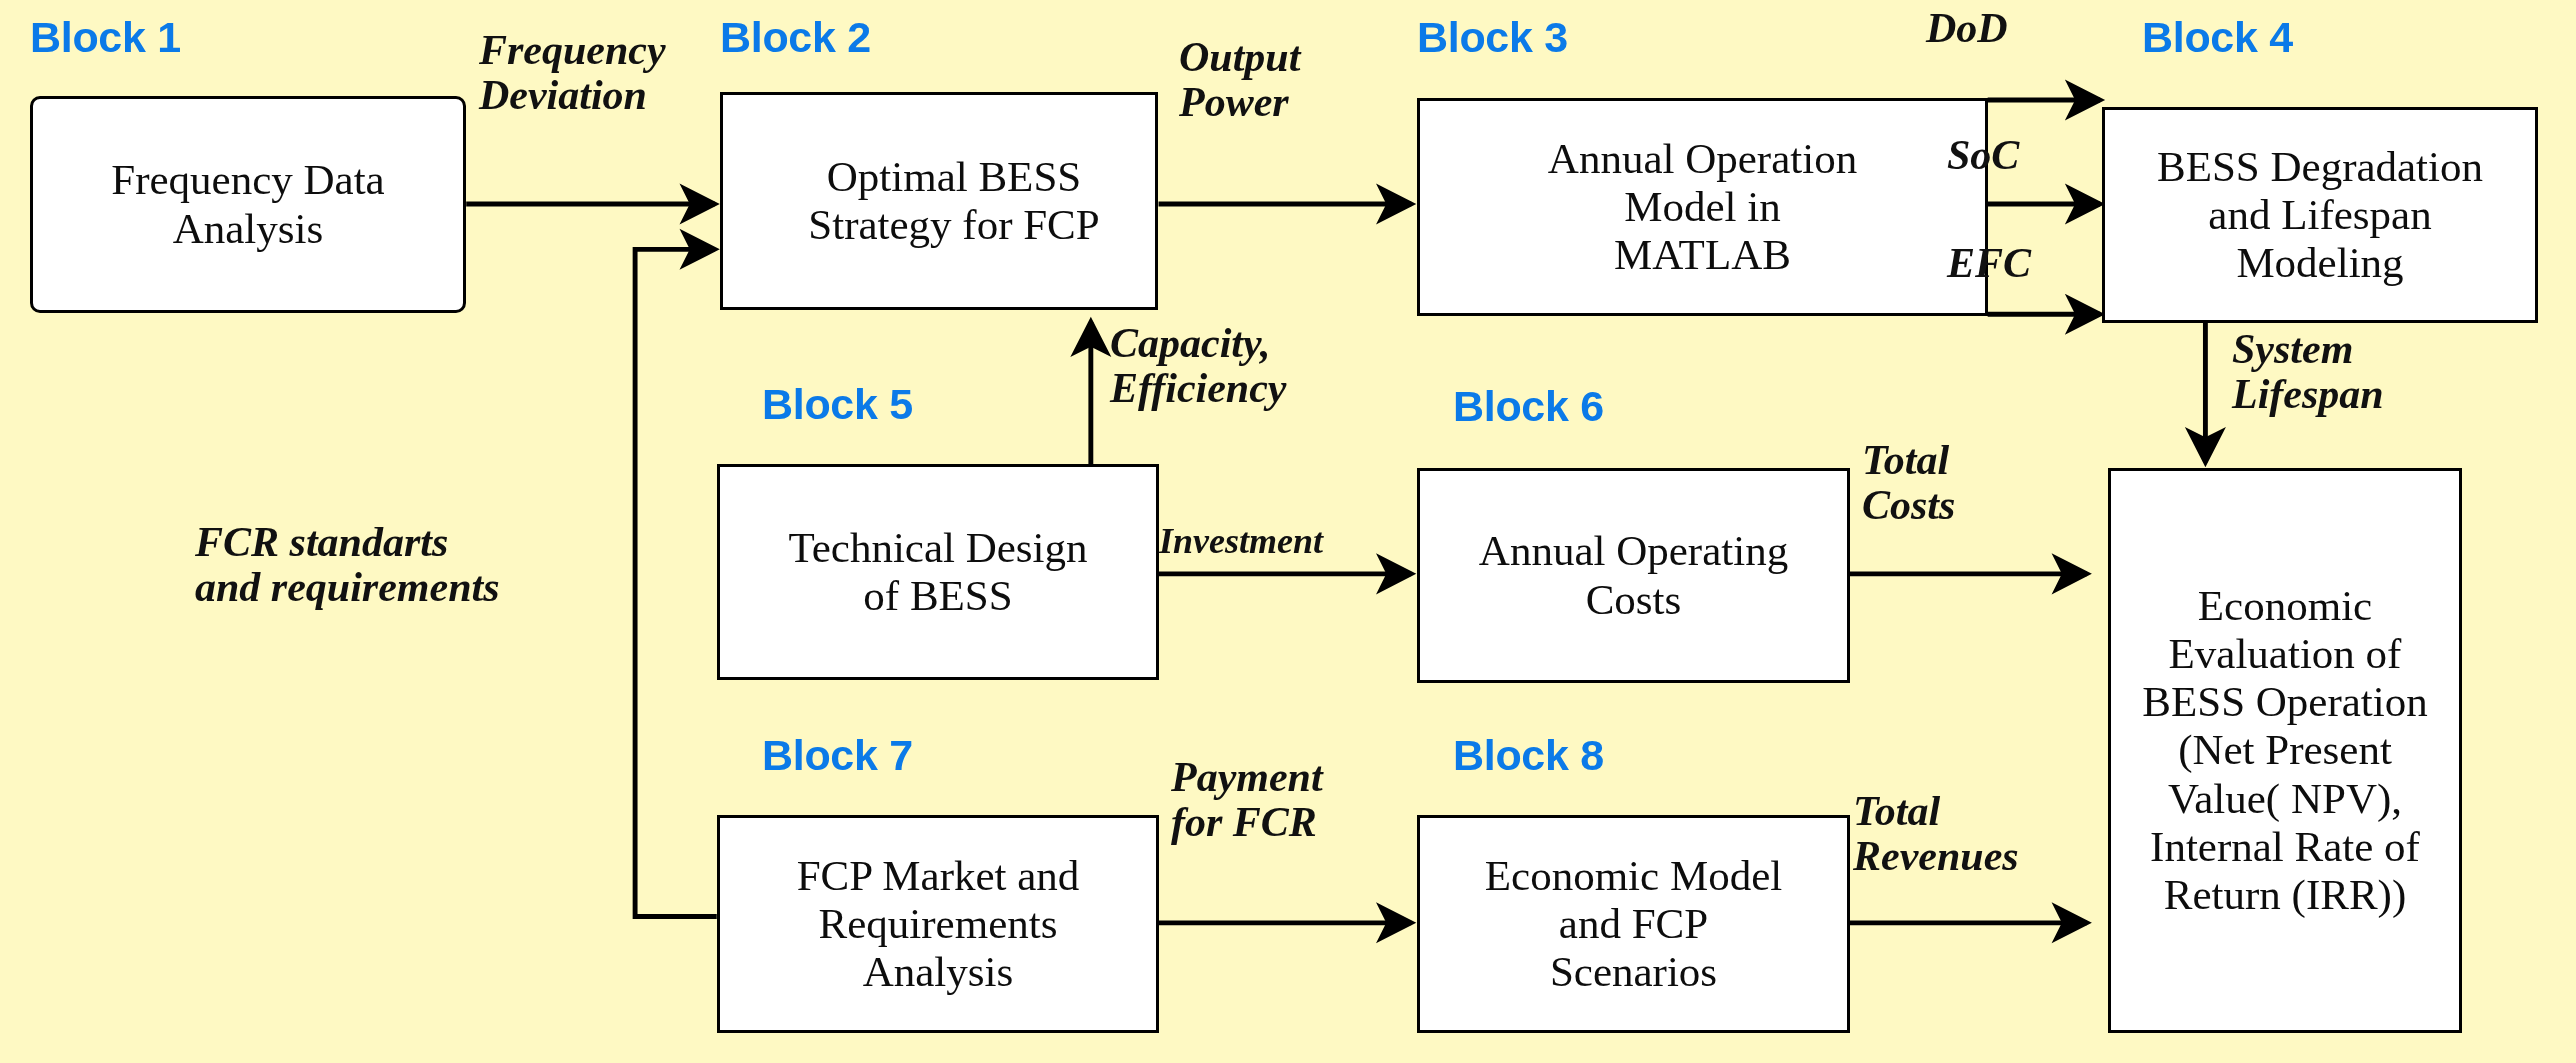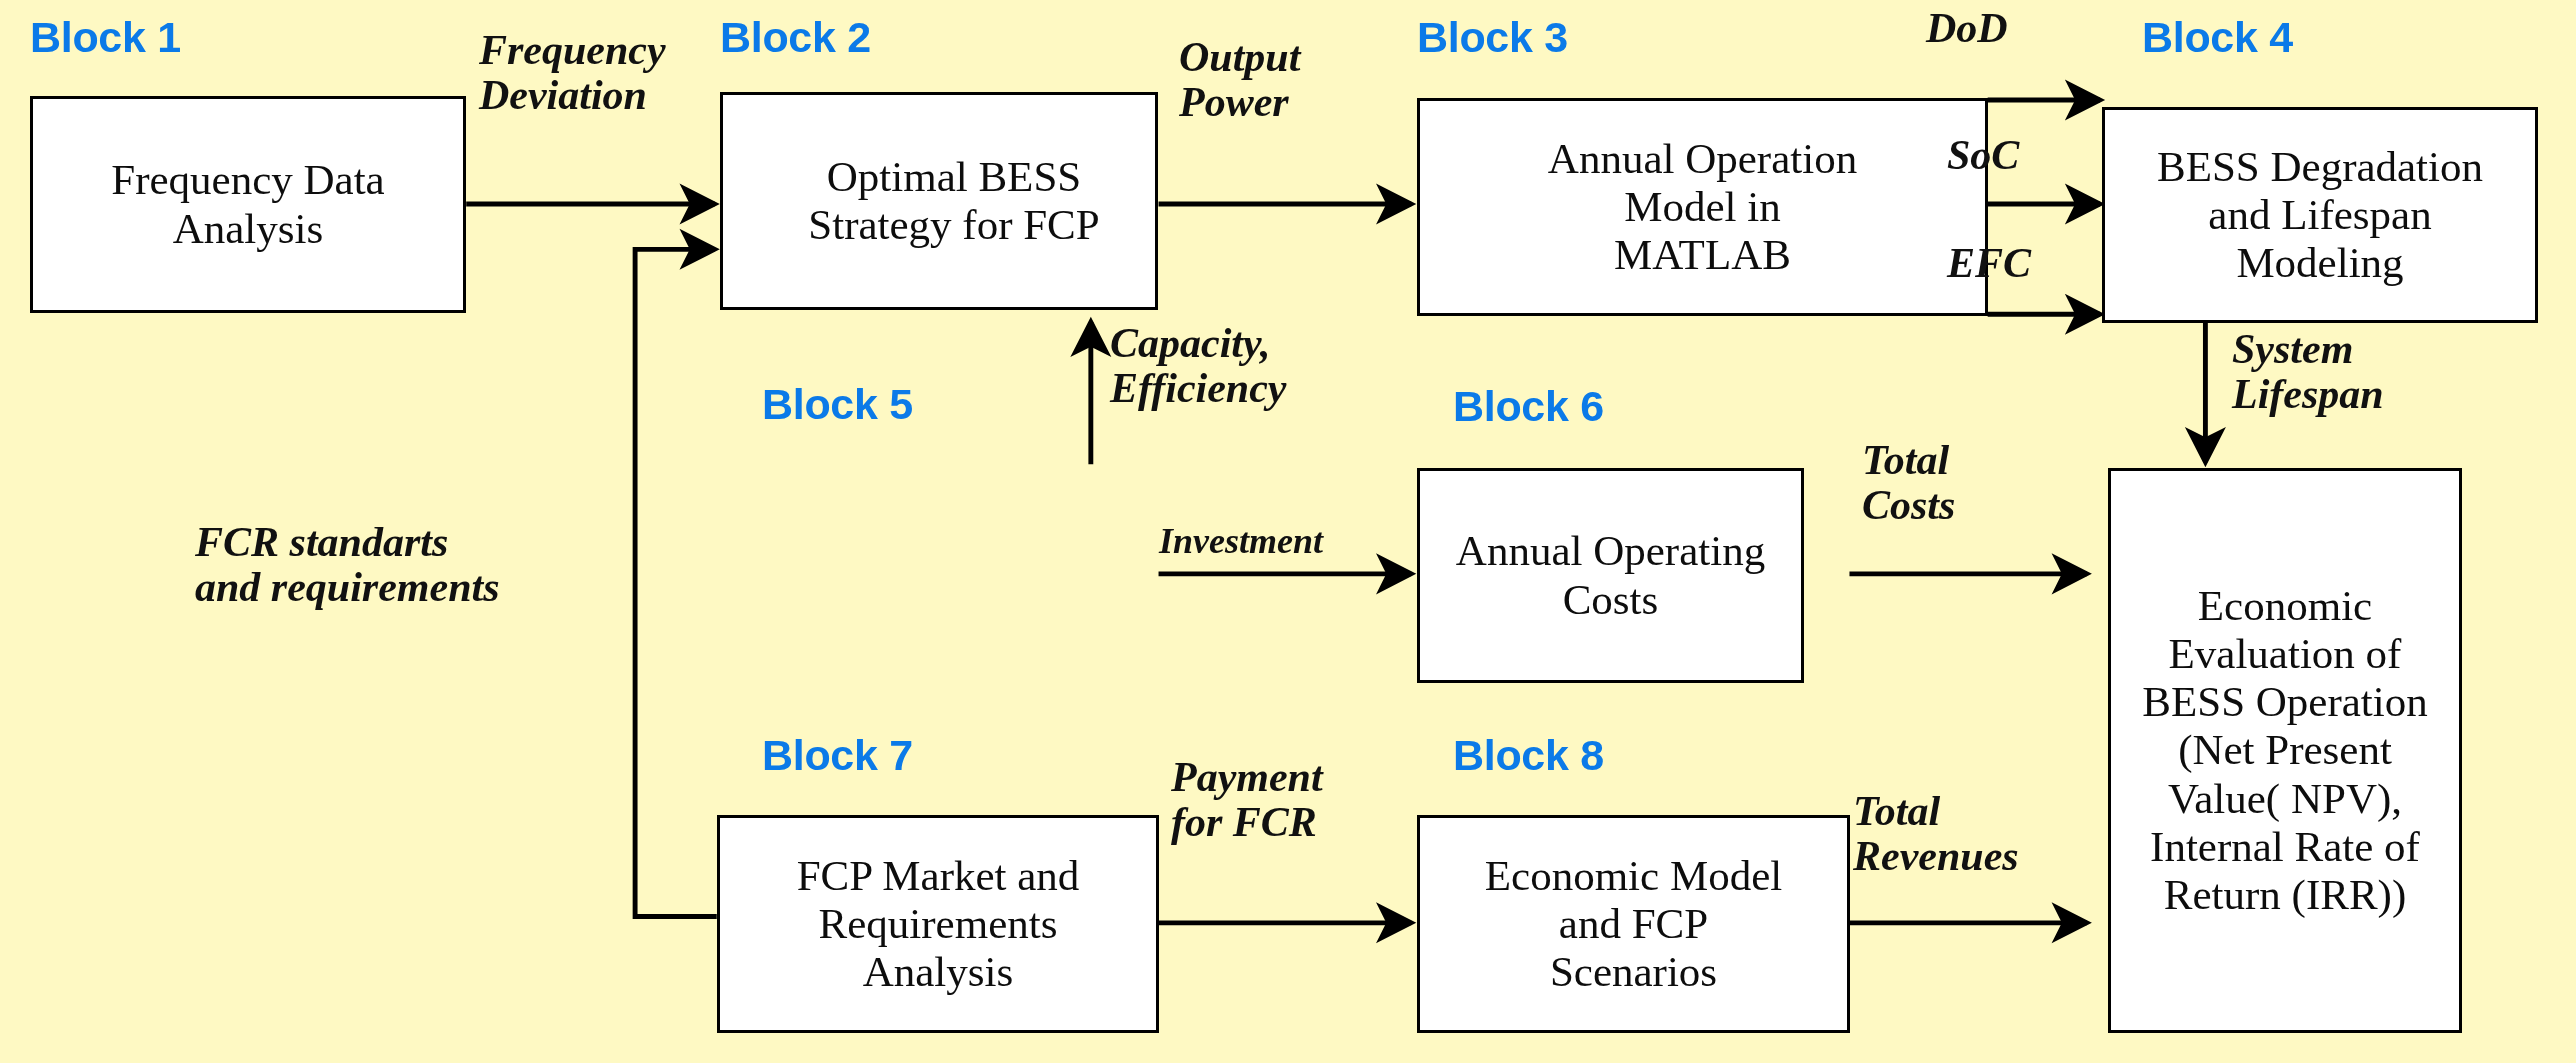--- a/index.html
+++ b/index.html
@@ -95,21 +95,21 @@
 
   <div class="blocktag" style="left:30px;top:12.6px;">Block 1</div>
   <div class="blocktag" style="left:720px;top:12.6px;">Block 2</div>
   <div class="blocktag" style="left:1417px;top:12.6px;">Block 3</div>
   <div class="blocktag" style="left:2106px;top:12.6px;margin-left:36px;">Block 4</div>
   <div class="blocktag" style="left:762px;top:380px;">Block 5</div>
   <div class="blocktag" style="left:1453px;top:382px;">Block 6</div>
   <div class="blocktag" style="left:762px;top:731px;">Block 7</div>
   <div class="blocktag" style="left:1453px;top:731px;">Block 8</div>
 
-  <div class="block" style="left:30px;top:96px;width:436px;height:217px;">
+  <div class="block" style="left:30px;top:96px;width:436px;height:217px;border-radius:10px;">
     <span class="btext">Frequency Data
 Analysis</span>
   </div>
 
   <div class="block" style="left:720px;top:92px;width:438px;height:218px;padding-left:30px;">
     <span class="btext">Optimal BESS
 Strategy for FCP</span>
   </div>
 
   <div class="block" style="left:1417px;top:98px;width:571px;height:218px;">
@@ -117,22 +117,26 @@
 Model in
 MATLAB</span>
   </div>
 
   <div class="block" style="left:2102px;top:98px;width:436px;height:216px;margin-top:9px;">
     <span class="btext">BESS Degradation
 and Lifespan
 Modeling</span>
   </div>
 
+  <div class="block" style="left:717px;top:464px;width:442px;height:216px;">
+    <span class="btext">Technical Design
+of BESS</span>
+  </div>
 
-  <div class="block" style="left:1417px;top:468px;width:387px;height:215px;">
+  <div class="block" style="left:1417px;top:468px;width:433px;height:215px;">
     <span class="btext">Annual Operating
 Costs</span>
   </div>
 
   <div class="block" style="left:717px;top:815px;width:442px;height:218px;">
     <span class="btext">FCP Market and
 Requirements
 Analysis</span>
   </div>
 

